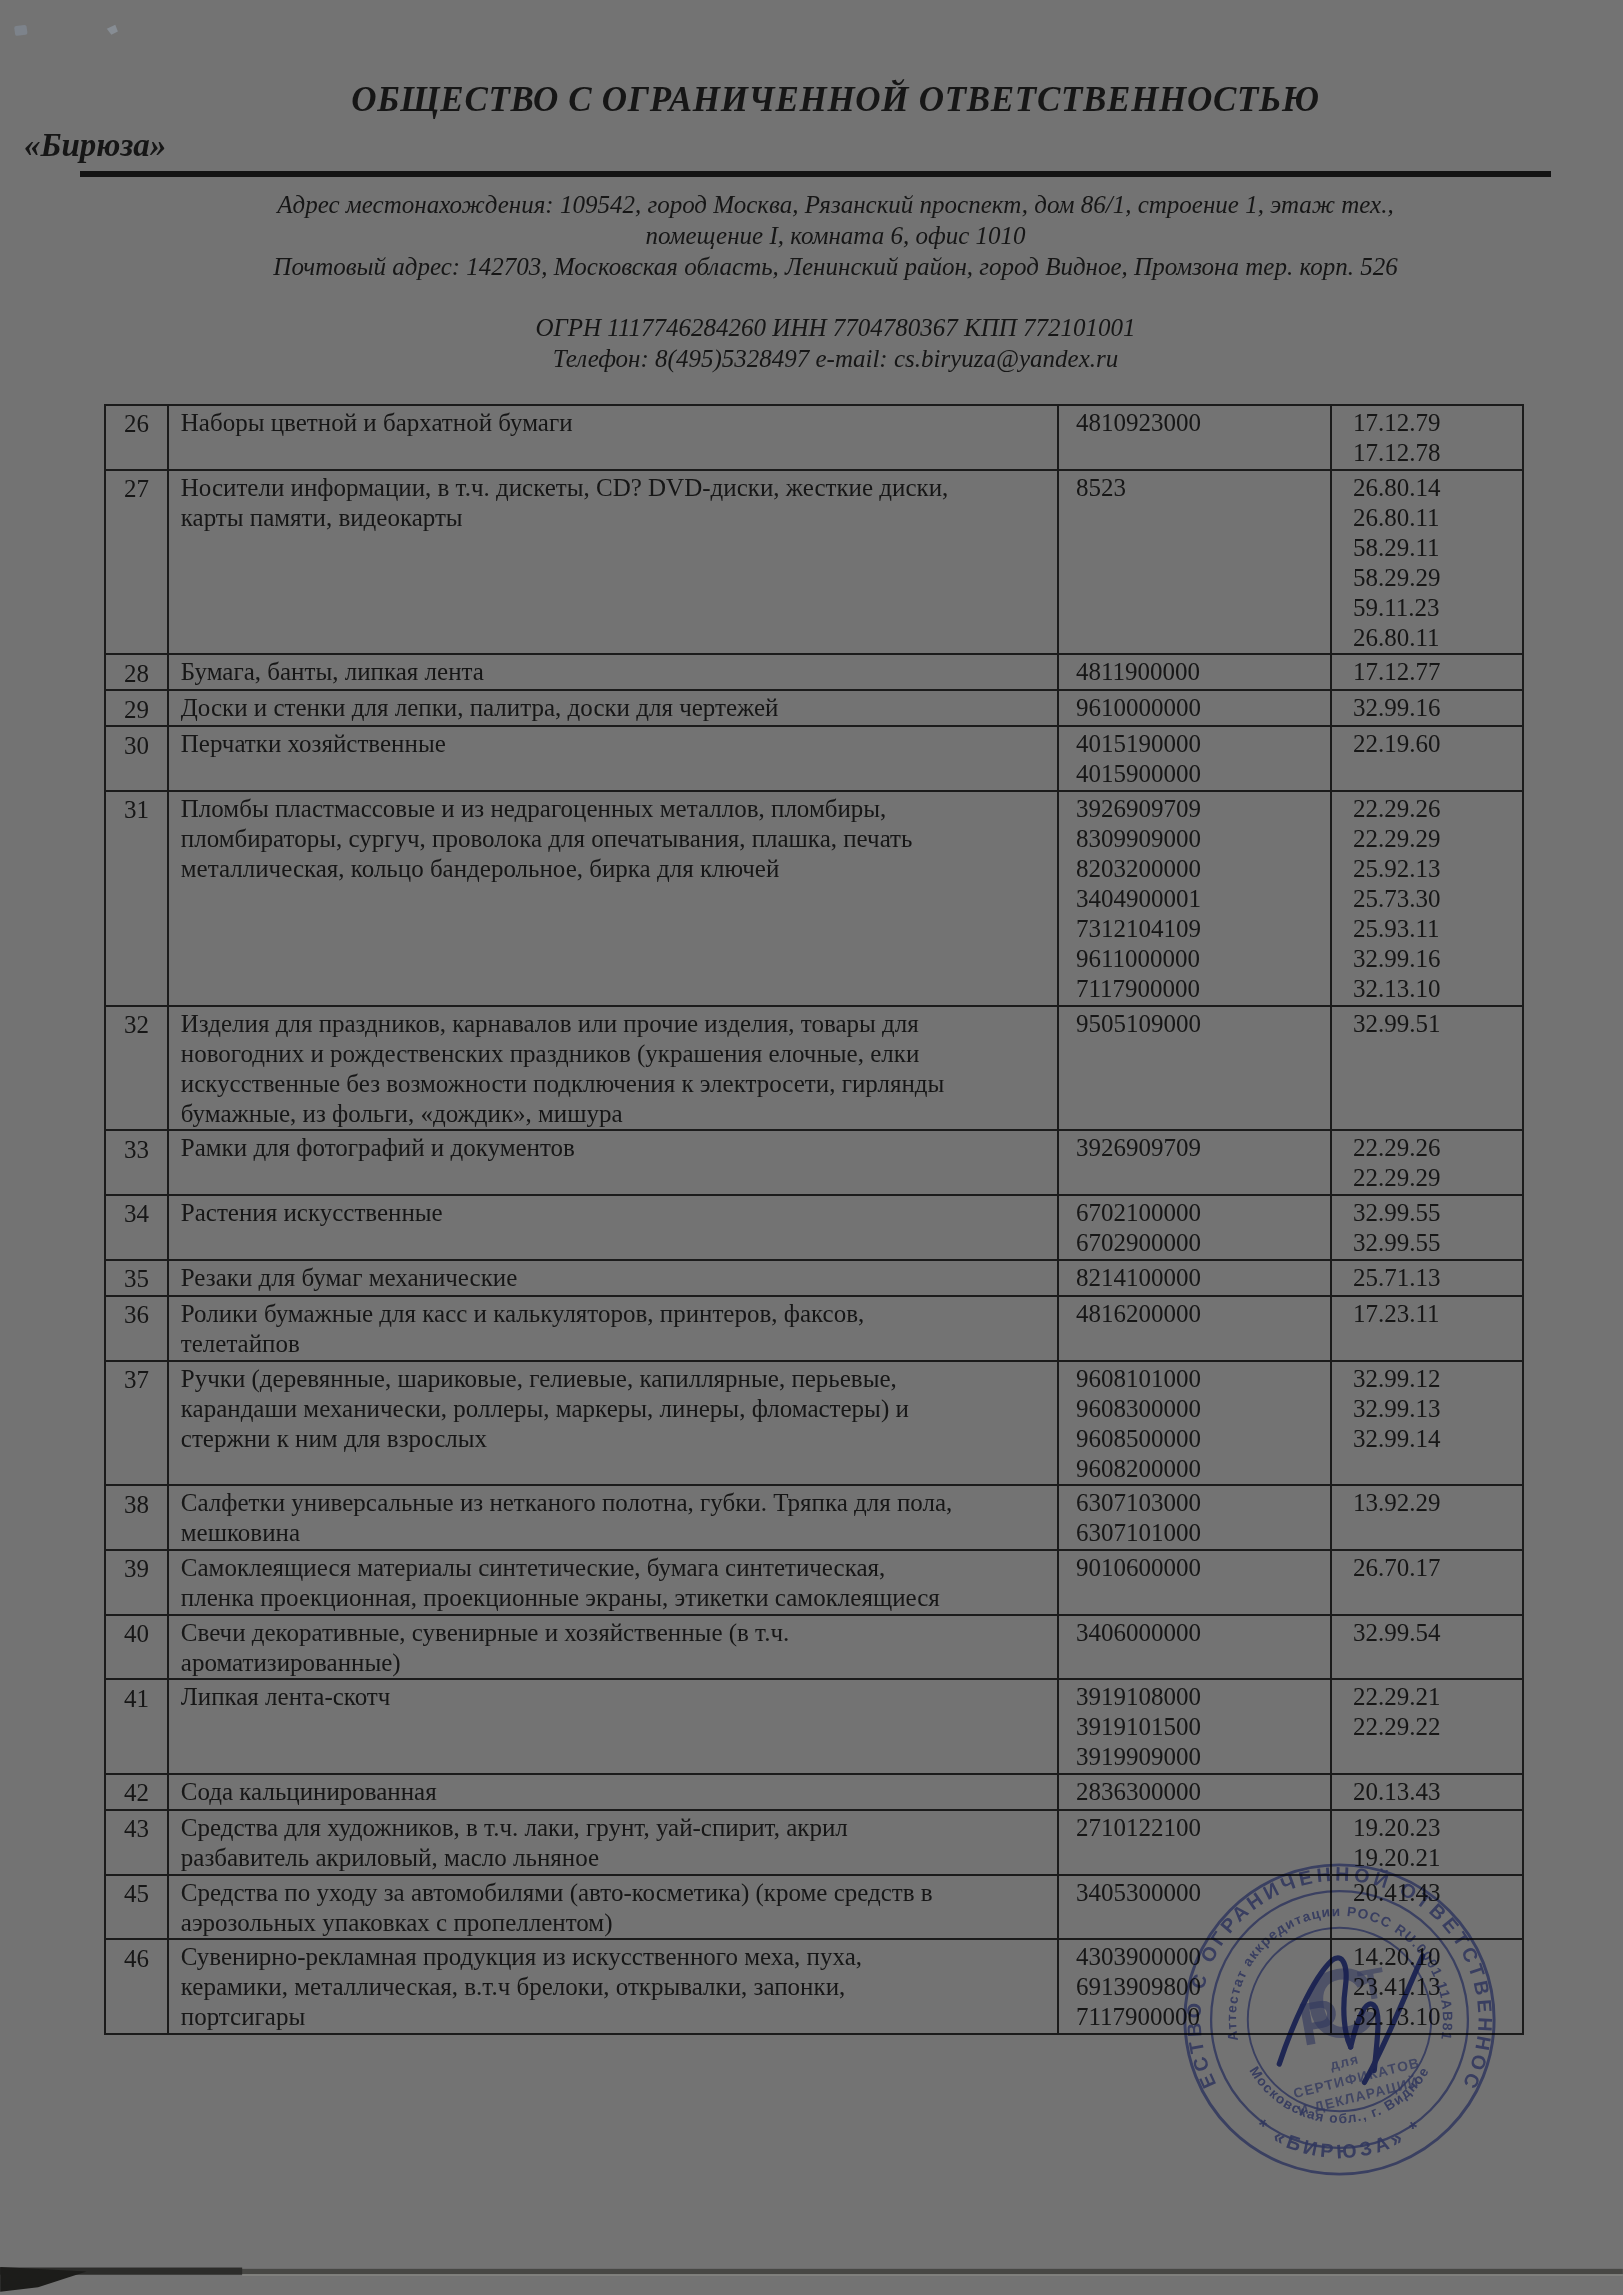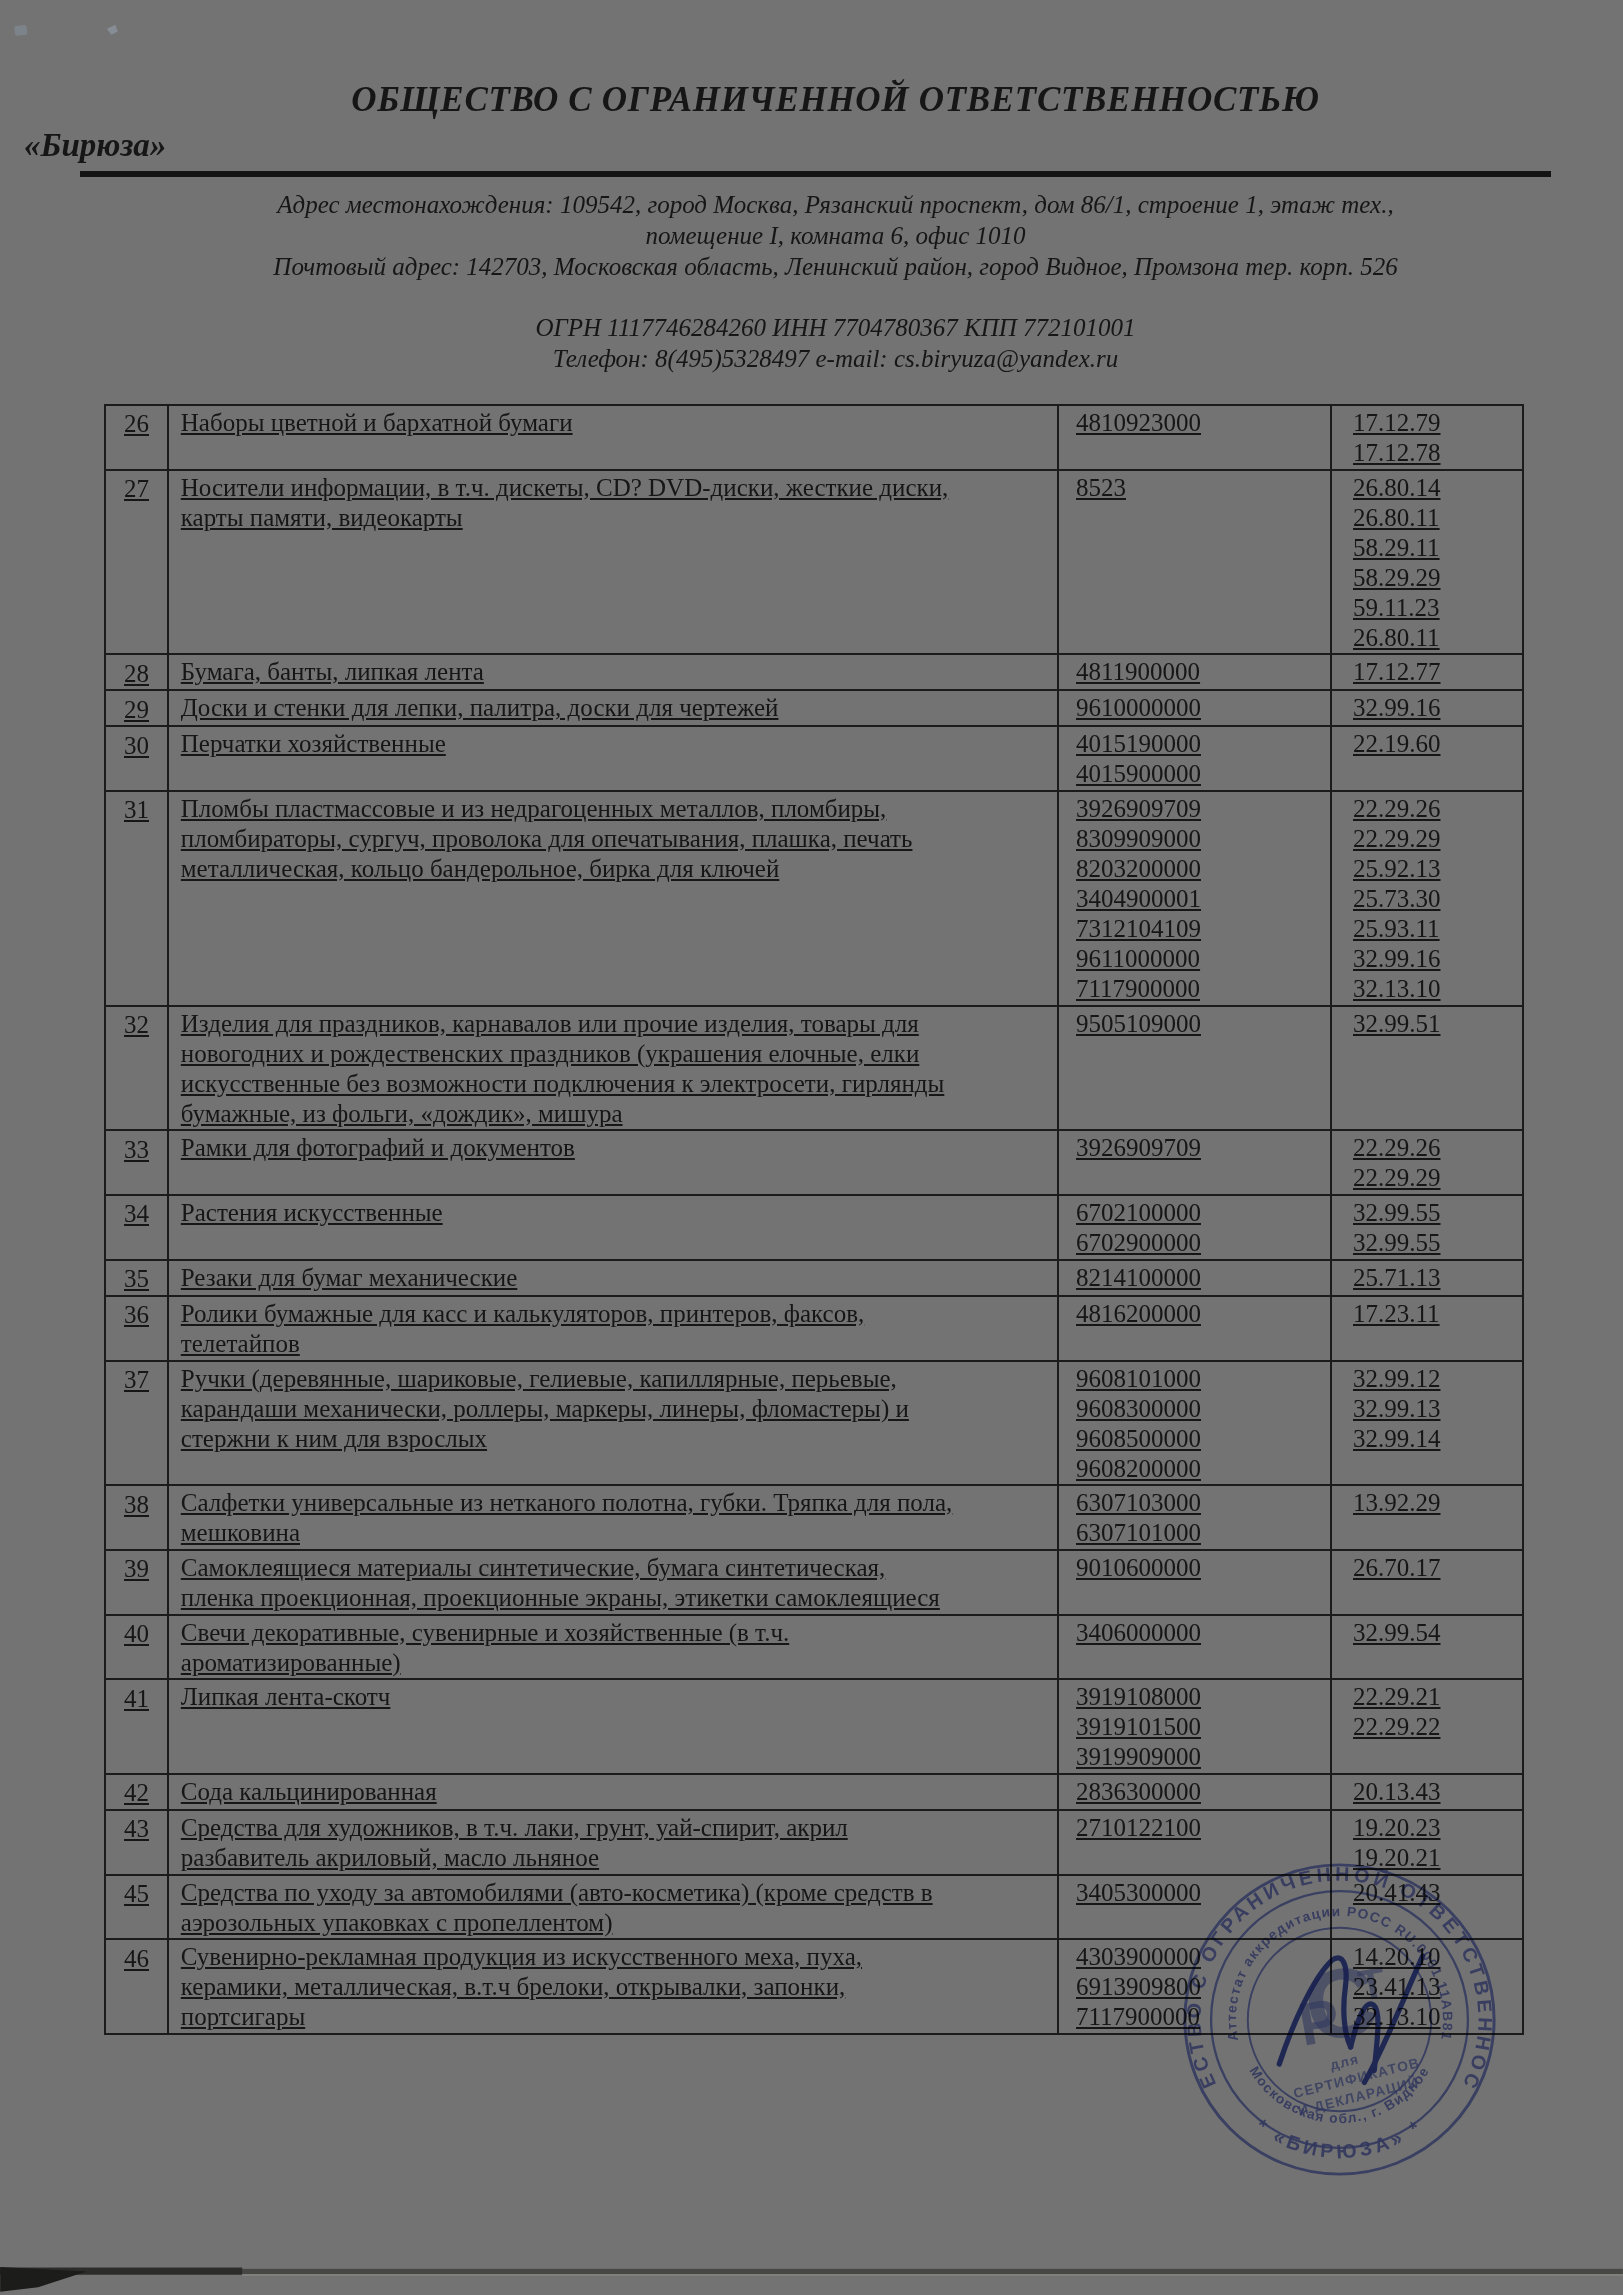--- a/index.html
+++ b/index.html
@@ -26,21 +26,20 @@
     margin:7.9px 0 0 56px;width:1471px;
   }
   .addr-block{margin-top:11.8px;font-style:italic;}
   .addr{margin:0;text-align:center;font-size:25px;line-height:31px;}
   .reg-line{margin-top:30px;}
   
   table.products{
     border-collapse:collapse;table-layout:fixed;
     margin:30px 0 0 80px;width:1419px;
     font-size:25px;
-    text-decoration:underline;
   }
   td{
     border:2px solid #1b1b1b;
     border-top-width:2.6px;border-bottom-width:2.6px;
     vertical-align:top;
     padding:2px 5.2px 0.7px;
   }
   td.num-cell{text-align:center;padding-top:3.3px;}
   td.desc-cell{padding-left:11.8px;padding-right:9.2px;}
   td.code-cell{padding-left:17px;border-radius:11px;}

